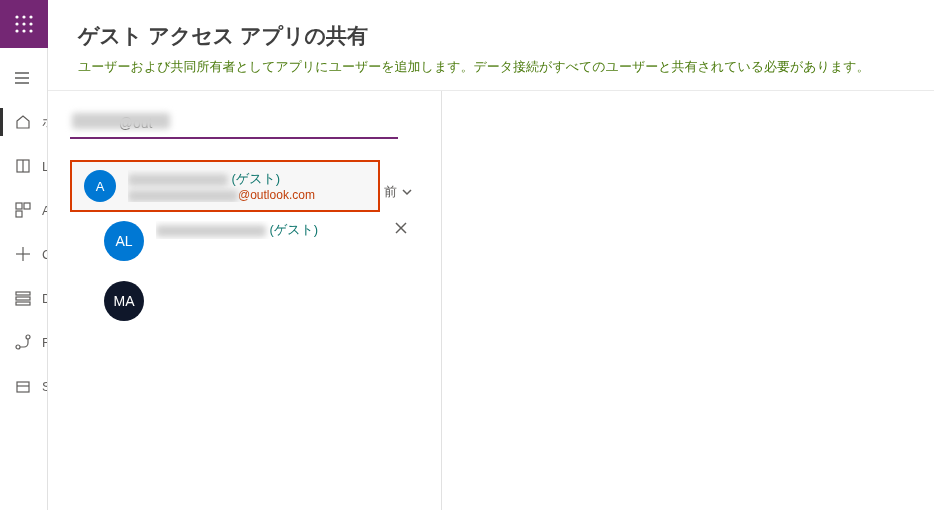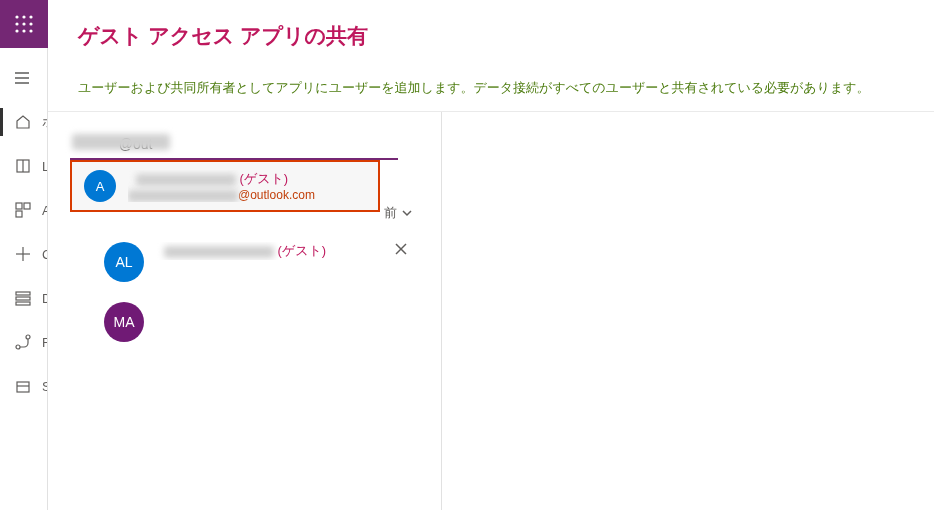--- a/index.html
+++ b/index.html
@@ -40,21 +40,21 @@
 
   .main {
     position: absolute; top: 0; left: 48px; right: 0; bottom: 0;
     display: flex; flex-direction: column;
   }
   .header {
     padding: 22px 30px 14px;
     border-bottom: none;
   }
   .header h1 {
-    font-size: 21px; font-weight: 600; color: #be185d; margin-bottom: 29px;
+    font-size: 21px; font-weight: 600; color: #404040; margin-bottom: 8px;
   }
   .header p {
     font-size: 13px; color: #4d7c0f;
   }
 
   .content {
     display: flex; flex: 1; overflow: hidden;
     border-top: 1px solid #eaeaea;
   }
   .left-pane {
@@ -95,24 +95,24 @@
   }
 
   .avatar {
     width: 32px; height: 32px; border-radius: 50%;
     display: inline-flex; align-items: center; justify-content: center;
     color: #fff; font-size: 13px; font-weight: 400;
     flex-shrink: 0;
   }
   .avatar.small { width: 32px; height: 32px; }
   .avatar.blue { background: #0078d4; }
-  .avatar.lightblue { background: #701a75; }
+  .avatar.lightblue { background: #0f172a; }
 
   .person-text { margin-left: 12px; display: flex; flex-direction: column; overflow: hidden; }
-  .person-text .line1 { font-size: 13px; color: #be185d; margin-left: 8px; }
+  .person-text .line1 { font-size: 13px; color: #0f766e; }
   .person-text .line2 { font-size: 12px; color: #c2410c; }
   .redact { display: inline-block; height: 12px; background: #cfcfcf; filter: blur(3px); border-radius: 3px; vertical-align: middle; }
 
   .list-header {
     margin-top: 44px;
     display: flex; align-items: center; justify-content: flex-end;
     padding-right: 6px;
   }
   .sort-control { display: inline-flex; align-items: center; color: #605e5c; font-size: 13px; cursor: pointer; }
   .sort-control svg { width: 12px; height: 12px; margin-left: 4px; stroke: #605e5c; fill: none; stroke-width: 1.5; }

